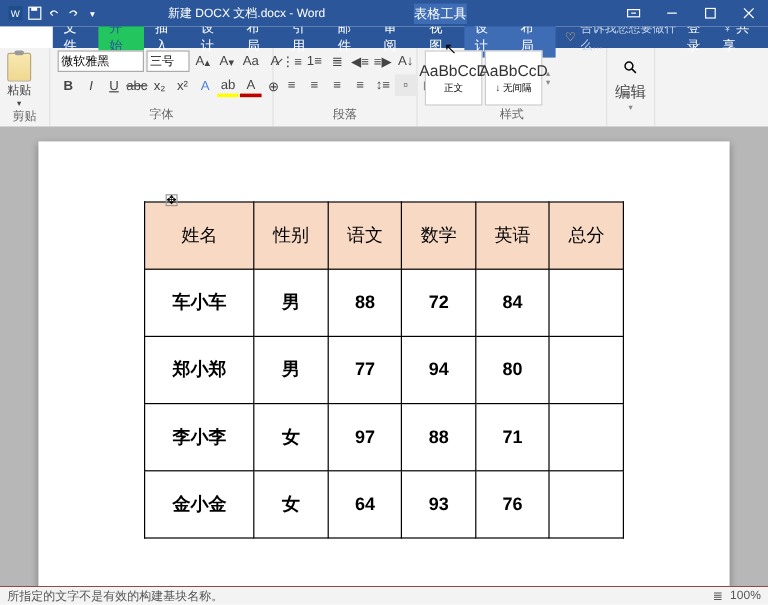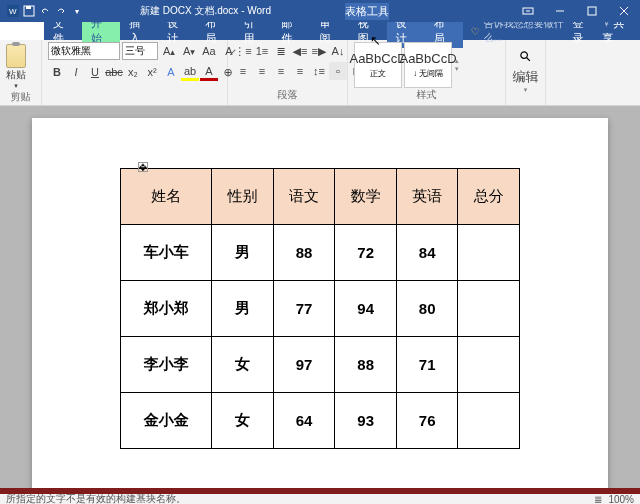--- a/index.html
+++ b/index.html
@@ -6,21 +6,21 @@
 body { width: 640px; height: 504px; background: #fff; overflow: hidden; position: relative; }
 .titlebar { height: 22px; background: #2b579a; display: flex; align-items: center; color: #fff; font-size: 10px; position: relative; }
 .qat { display: flex; gap: 2px; margin-left: 6px; align-items: center; }
 .qat .icon { width: 14px; height: 14px; display: flex; align-items: center; justify-content: center; }
 .title-text { position: absolute; left: 140px; white-space: nowrap; }
 .table-tools { position: absolute; left: 345px; background: #3e6db5; padding: 1px 0; font-size: 11px; }
 .win-controls { margin-left: auto; display: flex; }
 .win-controls .wc { width: 32px; height: 22px; display: flex; align-items: center; justify-content: center; }
 .menubar { height: 18px; background: #2b579a; display: flex; color: #fff; font-size: 11px; align-items: center; margin-left: 44px; }
 .tab { padding: 2px 9px; cursor: pointer; }
-.tab.active { background: #86efac; color: #2b579a; }
+.tab.active { background: #22c55e; color: #2b579a; }
 .tab.ctx { background: #3e6db5; }
 .tell-me { margin-left: 8px; font-size: 10px; color: #c8d5ea; display: flex; align-items: center; gap: 4px; }
 .menu-right { margin-left: auto; display: flex; align-items: center; margin-right: 8px; gap: 10px; font-size: 11px; }
 .ribbon { height: 66px; background: #f3f3f3; border-bottom: 1px solid #d4d4d4; display: flex; }
 .group { border-right: 1px solid #e1e1e1; padding: 2px 6px; display: flex; flex-direction: column; justify-content: space-between; }
 .group-label { font-size: 10px; color: #666; text-align: center; padding-bottom: 1px; }
 .grp-content { flex: 1; display: flex; align-items: flex-start; }
 .clipboard-big { display: flex; flex-direction: column; align-items: center; font-size: 10px; color: #444; padding-top: 2px; }
 .paste-icon { width: 20px; height: 24px; border: 1px solid #b8a880; background: linear-gradient(#f8e8b0,#f0d890); border-radius: 2px; position: relative; }
 .paste-icon::before { content: ''; position: absolute; top: -3px; left: 5px; width: 8px; height: 4px; background: #999; border-radius: 2px; }
@@ -40,21 +40,21 @@
 .styles { display: flex; gap: 2px; }
 .style-box { width: 48px; height: 46px; border: 1px solid #ccc; background: #fff; display: flex; flex-direction: column; align-items: center; justify-content: center; font-size: 8px; }
 .style-preview { font-size: 13px; color: #333; margin-bottom: 2px; }
 .style-preview.big { font-size: 18px; font-weight: bold; }
 .edit-group { width: 40px; }
 .doc-area { height: 382px; background: #b7b7b7; overflow: auto; padding: 12px 32px; position: relative; }
 .page { width: 576px; background: #fff; box-shadow: 0 2px 6px rgba(0,0,0,0.3); margin: 0 auto; padding: 50px 88px 20px 88px; min-height: 520px; }
 .tbl { border-collapse: collapse; width: 100%; }
 .tbl th, .tbl td { border: 1.5px solid #000; text-align: center; height: 56px; font-size: 15px; font-weight: bold; }
 .tbl th { background: #f8d9c4; font-weight: normal; }
-.statusbar { height: 16px; background: #f3f3f3; border-top: 6px solid #7f1d1d; display: flex; align-items: center; font-size: 10px; color: #555; padding: 0 6px; }
+.statusbar { height: 16px; background: #f3f3f3; border-top: 1px solid #7f1d1d; display: flex; align-items: center; font-size: 10px; color: #555; padding: 0 6px; }
 .status-right { margin-left: auto; display: flex; gap: 6px; align-items: center; }
 .anchor-mark { position: absolute; left: 106px; top: 44px; font-size: 10px; border: 1px solid #999; width: 10px; height: 10px; display: flex; align-items: center; justify-content: center; }
 .cursor-arrow { position: absolute; left: 370px; top: 33px; z-index: 100; font-size: 13px; color: #000; pointer-events: none; }
 .bulb { color: #f0c060; }
 .find-icn { transform: rotate(-45deg); display: inline-block; }
 </style>
 </head>
 <body>
 
 <div class="titlebar">
@@ -163,20 +163,21 @@
         <span class="btn-sm underline">U</span>
         <span class="btn-sm strike">abc</span>
         <span class="btn-sm">x₂</span>
         <span class="btn-sm">x²</span>
         <span class="btn-sm" style="color:#4a7fd8">A</span>
         <span class="btn-sm" style="border-bottom:3px solid #ffff00">ab</span>
         <span class="btn-sm" style="border-bottom:3px solid #c00000">A</span>
         <span class="btn-sm">⊕</span>
       </div>
     </div>
+    <div class="group-label">字体</div>
   </div>
 
   <div class="group para-group">
     <div class="grp-content">
       <div class="para-grid">
         <div class="para-row">
           <span class="btn-sm">⋮≡</span>
           <span class="btn-sm">1≡</span>
           <span class="btn-sm">≣</span>
           <span class="btn-sm">◀≡</span>

